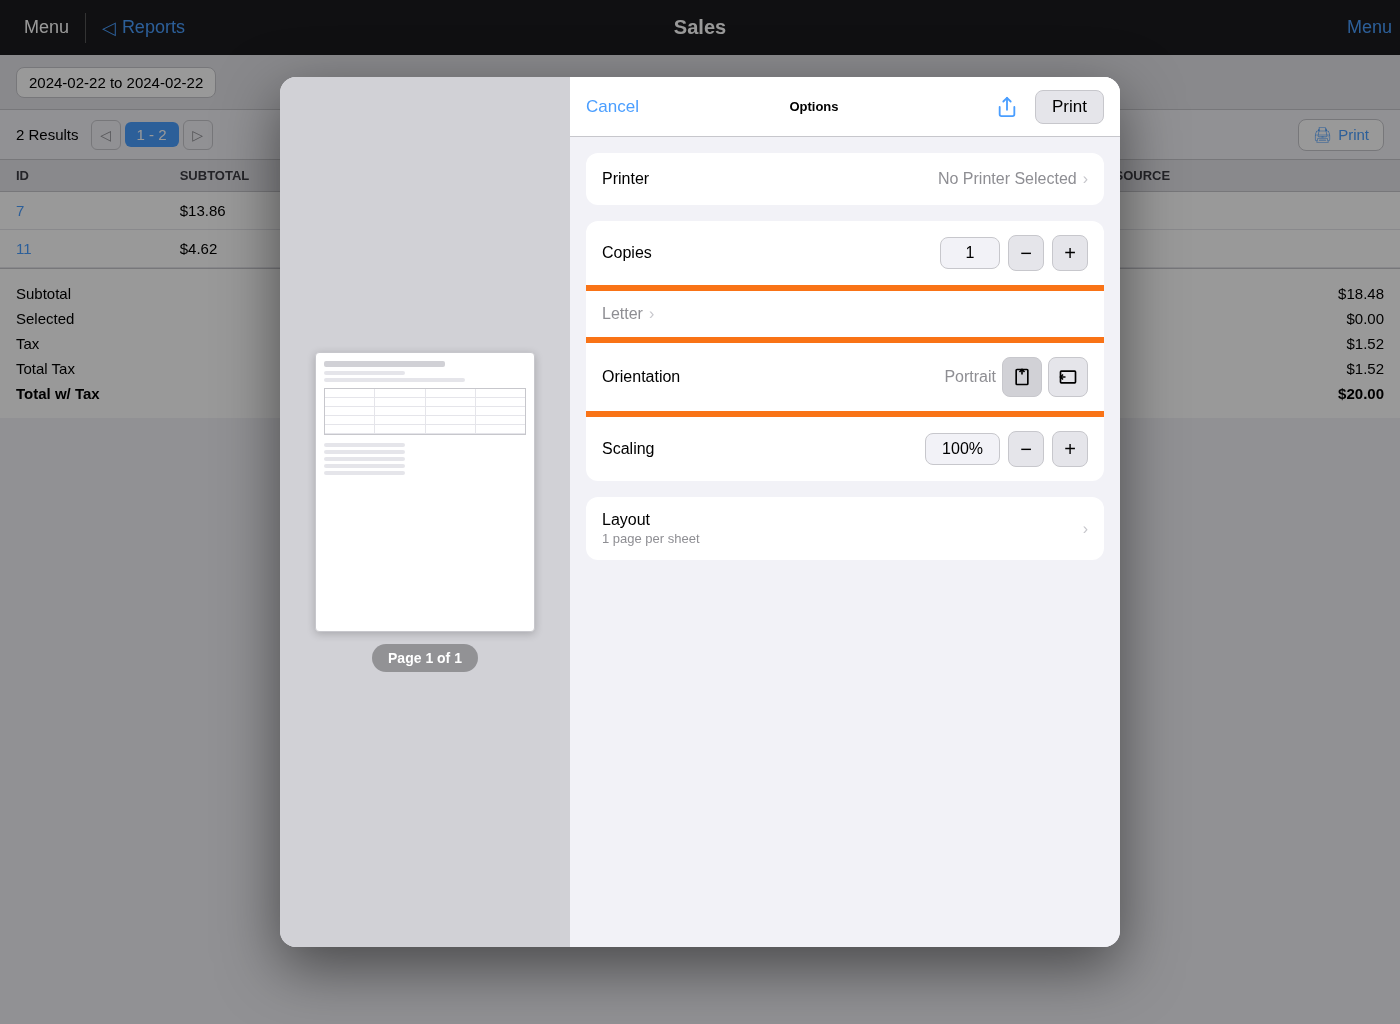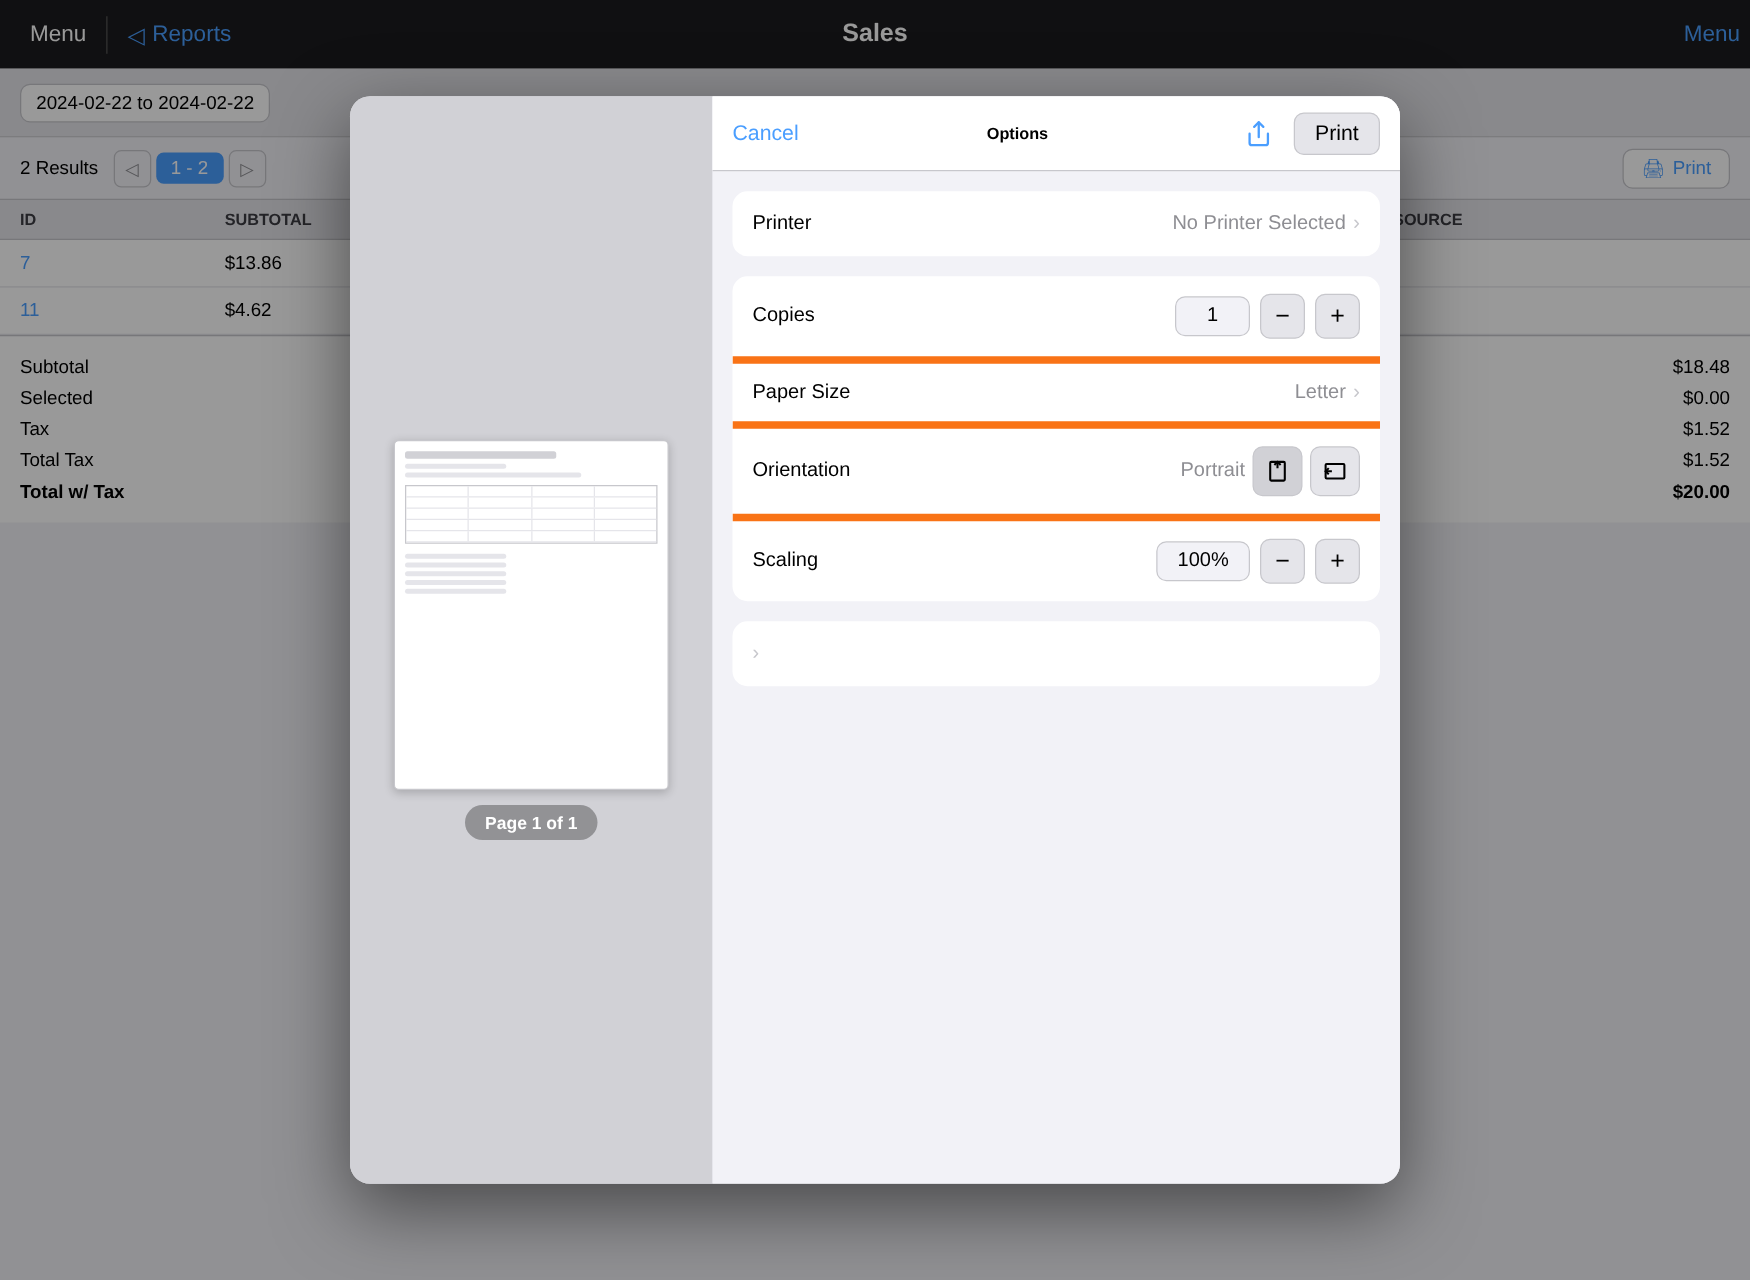--- a/index.html
+++ b/index.html
@@ -656,21 +656,20 @@
           <div class="option-row">
             <span class="option-label">Copies</span>
             <div class="stepper-group">
               <div class="stepper-value">1</div>
               <div class="stepper-btn">−</div>
               <div class="stepper-btn">+</div>
             </div>
           </div>
 
           <div class="option-row">
-            <span class="option-label">Paper Size</span>
             <span class="option-value">
               <span>Letter</span>
               <span class="chevron">›</span>
             </span>
           </div>
 
           <div class="option-row">
             <span class="option-label">Orientation</span>
             <div class="option-value">
               <span>Portrait</span>
@@ -698,20 +697,24 @@
             <div class="stepper-group">
               <div class="stepper-value">100%</div>
               <div class="stepper-btn">−</div>
               <div class="stepper-btn">+</div>
             </div>
           </div>
         </div>
 
         <div class="options-card">
           <div class="option-row">
+            <div class="layout-text-group">
+              <div class="layout-title">Layout</div>
+              <div class="layout-subtitle">1 page per sheet</div>
+            </div>
             <span class="chevron layout-chevron">›</span>
           </div>
         </div>
 
       </div>
     </div>
 
   </div>
 </div>
 

